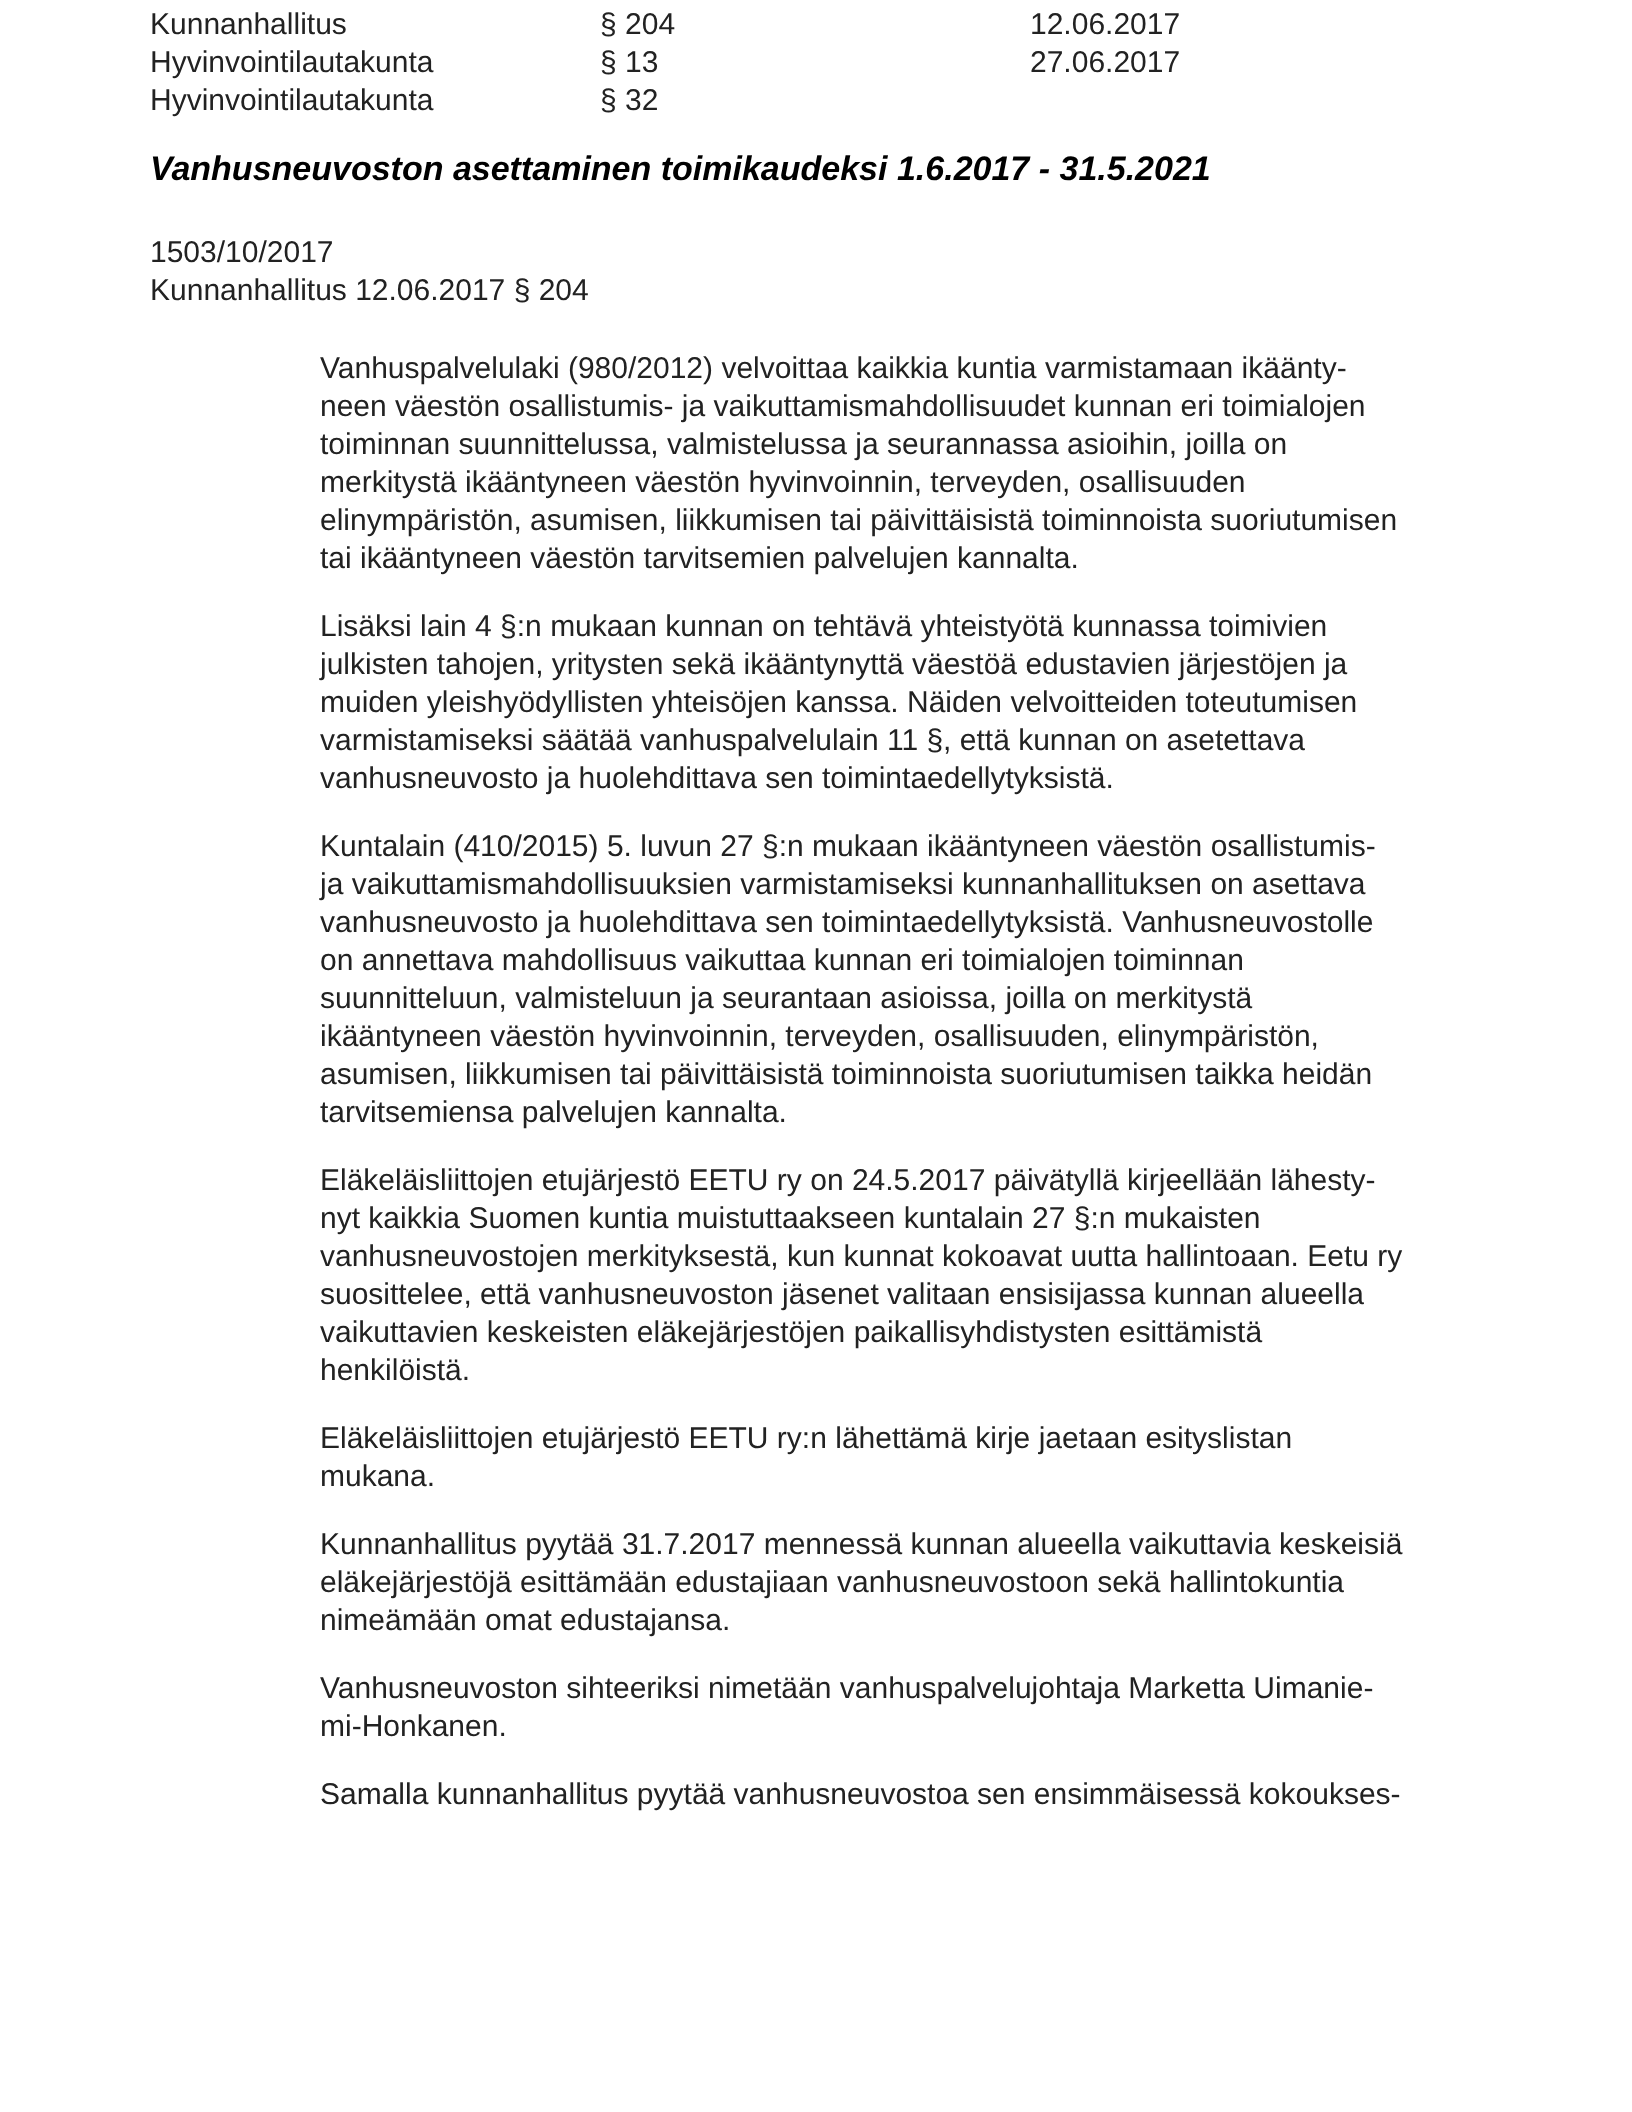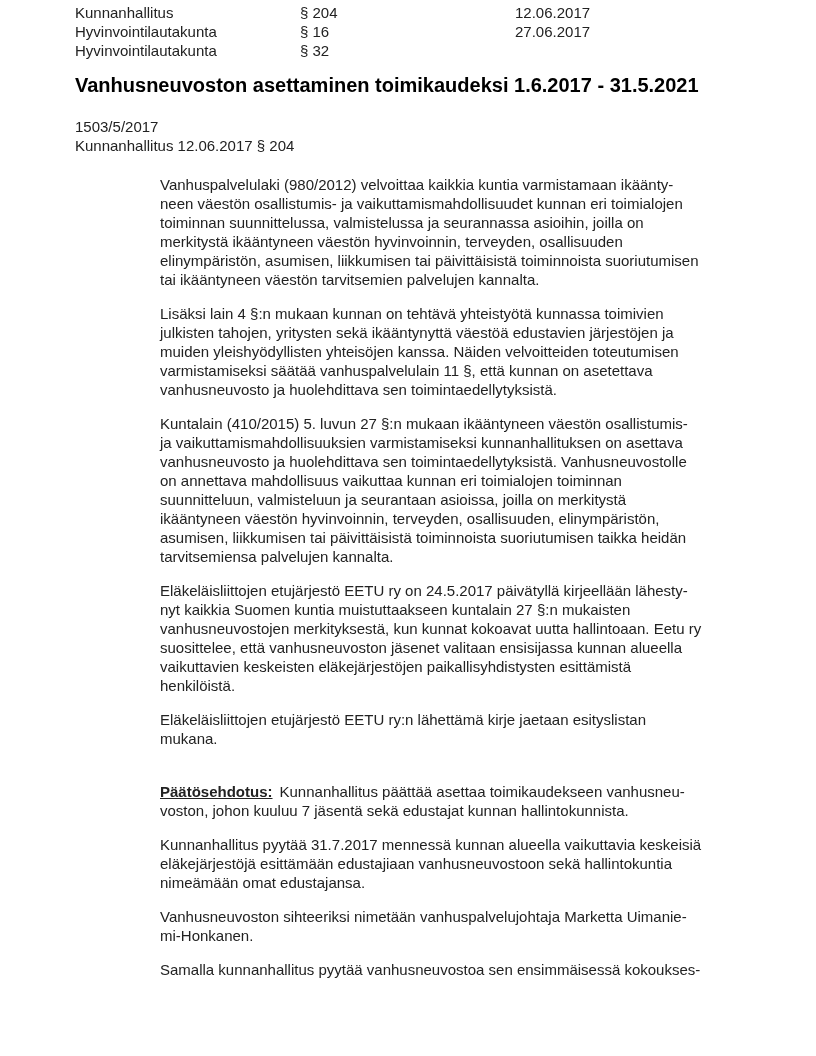--- a/index.html
+++ b/index.html
@@ -21,24 +21,25 @@
     line-height: 19px;
     border-radius: 29px;
   }
   .history-table { display: block; }
   .history-row { display: flex; }
   .history-row .cell-body    { width: 225px; flex: 0 0 225px; }
   .history-row .cell-section { width: 215px; flex: 0 0 215px; }
   .history-row .cell-date    { flex: 1 1 auto; }
   .doc-title {
     margin-top: 14px;
-    font-size: 20px;
+    font-size: 17px;
     line-height: 22px;
     font-weight: bold;
     color: #000000;
+    font-style: italic;
   }
   .case-number { margin-top: 21px; }
   .meeting-ref { }
   .body-block {
     margin-left: 85px;
     width: 610px;
     margin-top: 20px;
   }
   .para {
     white-space: pre-line;
@@ -60,32 +61,32 @@
 <div class="page">
 
   <div class="history-table">
     <div class="history-row">
       <span class="cell-body">Kunnanhallitus</span>
       <span class="cell-section">§ 204</span>
       <span class="cell-date">12.06.2017</span>
     </div>
     <div class="history-row">
       <span class="cell-body">Hyvinvointilautakunta</span>
-      <span class="cell-section">§ 16</span>
+      <span class="cell-section">§ 13</span>
       <span class="cell-date">27.06.2017</span>
     </div>
     <div class="history-row">
       <span class="cell-body">Hyvinvointilautakunta</span>
       <span class="cell-section">§ 32</span>
     </div>
   </div>
 
   <div class="doc-title">Vanhusneuvoston asettaminen toimikaudeksi 1.6.2017 - 31.5.2021</div>
 
-  <div class="case-number">1503/5/2017</div>
+  <div class="case-number">1503/10/2017</div>
 
   <div class="meeting-ref">Kunnanhallitus 12.06.2017 § 204</div>
 
   <div class="body-block">
 
     <div class="para">Vanhuspalvelulaki (980/2012) velvoittaa kaikkia kuntia varmistamaan ikäänty-
 neen väestön osallistumis- ja vaikuttamismahdollisuudet kunnan eri toimialojen
 toiminnan suunnittelussa, valmistelussa ja seurannassa asioihin, joilla on
 merkitystä ikääntyneen väestön hyvinvoinnin, terveyden, osallisuuden
 elinympäristön, asumisen, liikkumisen tai päivittäisistä toiminnoista suoriutumisen
@@ -105,24 +106,20 @@
 tarvitsemiensa palvelujen kannalta.</div>
     <div class="para">Eläkeläisliittojen etujärjestö EETU ry on 24.5.2017 päivätyllä kirjeellään lähesty-
 nyt kaikkia Suomen kuntia muistuttaakseen kuntalain 27 §:n mukaisten
 vanhusneuvostojen merkityksestä, kun kunnat kokoavat uutta hallintoaan. Eetu ry
 suosittelee, että vanhusneuvoston jäsenet valitaan ensisijassa kunnan alueella
 vaikuttavien keskeisten eläkejärjestöjen paikallisyhdistysten esittämistä
 henkilöistä.</div>
     <div class="para">Eläkeläisliittojen etujärjestö EETU ry:n lähettämä kirje jaetaan esityslistan
 mukana.</div>
 
-    <div class="para decision-para">
-      <span class="decision-label">Päätösehdotus:</span><span class="decision-text">Kunnanhallitus päättää asettaa toimikaudekseen vanhusneu-
-voston, johon kuuluu 7 jäsentä sekä edustajat kunnan hallintokunnista.</span>
-    </div>
 
     <div class="para">Kunnanhallitus pyytää 31.7.2017 mennessä kunnan alueella vaikuttavia keskeisiä
 eläkejärjestöjä esittämään edustajiaan vanhusneuvostoon sekä hallintokuntia
 nimeämään omat edustajansa.</div>
     <div class="para">Vanhusneuvoston sihteeriksi nimetään vanhuspalvelujohtaja Marketta Uimanie-
 mi-Honkanen.</div>
     <div class="para">Samalla kunnanhallitus pyytää vanhusneuvostoa sen ensimmäisessä kokoukses-</div>
 
   </div>
 

